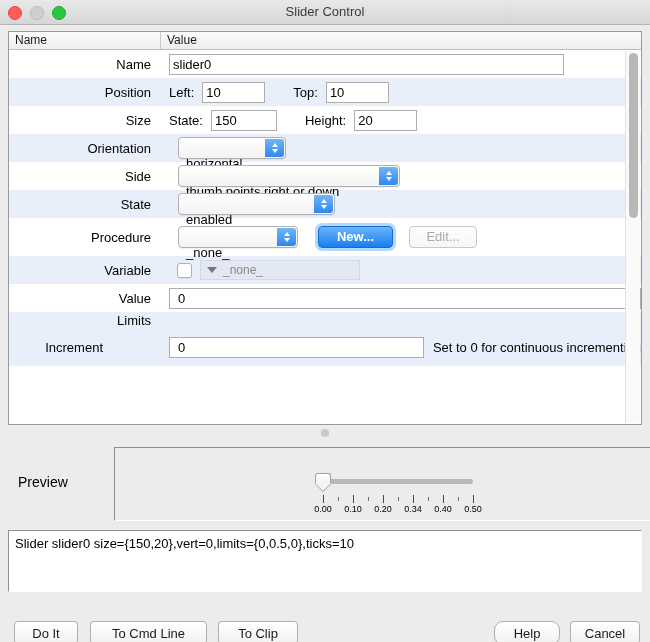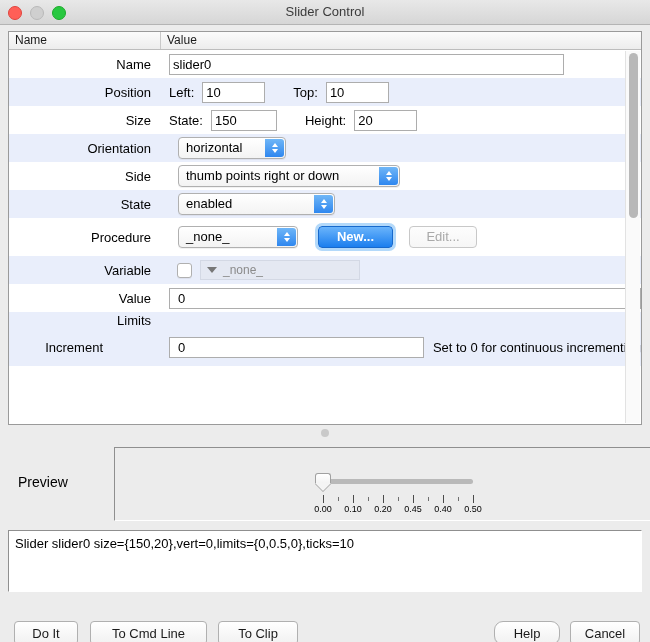--- a/index.html
+++ b/index.html
@@ -78,21 +78,21 @@
   .tf.val{width:125px;}
   .fl{font-size:13px;color:#000;white-space:nowrap;}
   .gap-s{display:inline-block;width:8px;}
   .gap-m{display:inline-block;width:28px;}
 
   .popup{
     position:relative;box-sizing:border-box;height:22px;
     background:linear-gradient(to bottom,#ffffff,#f3f3f3);
     border:1px solid #b0b0b0;border-radius:4px;
     font-size:13px;color:#000;
-    line-height:20px;padding:0 28px 0 7px;
+    line-height:20px;padding:16px 28px 0 7px;
     white-space:nowrap;
     box-shadow:0 1px 0 rgba(0,0,0,.05);
   }
   .popup .arrows{
     position:absolute;right:1px;top:1px;bottom:1px;width:19px;
     background:linear-gradient(to bottom,#6fb6f7,#2f87ef);
     border-radius:0 3px 3px 0;
     display:flex;flex-direction:column;align-items:center;justify-content:center;
   }
   .popup .arrows span{
@@ -382,21 +382,21 @@
           <i class="maj" style="left: 90px;"></i>
           <i class="min" style="left: 105px;"></i>
           <i class="maj" style="left: 120px;"></i>
           <i class="min" style="left: 135px;"></i>
           <i class="maj" style="left: 150px;"></i>
         </div>
       <div class="ticklabels">
           <span style="left: 6px;">0.00</span>
           <span style="left: 36px;">0.10</span>
           <span style="left: 66px;">0.20</span>
-          <span style="left: 96px;">0.45</span>
+          <span style="left: 96px;">0.34</span>
           <span style="left: 126px;">0.40</span>
           <span style="left: 156px;">0.50</span>
         </div>
     </div>
   </div>
 
   <div class="cmdbox">Slider slider0 size={150,20},vert=0,limits={0,0.5,0},ticks=10</div>
 
   <div class="bottom">
     <button class="bbtn" style="left:14px;width:64px;">Do It</button>

